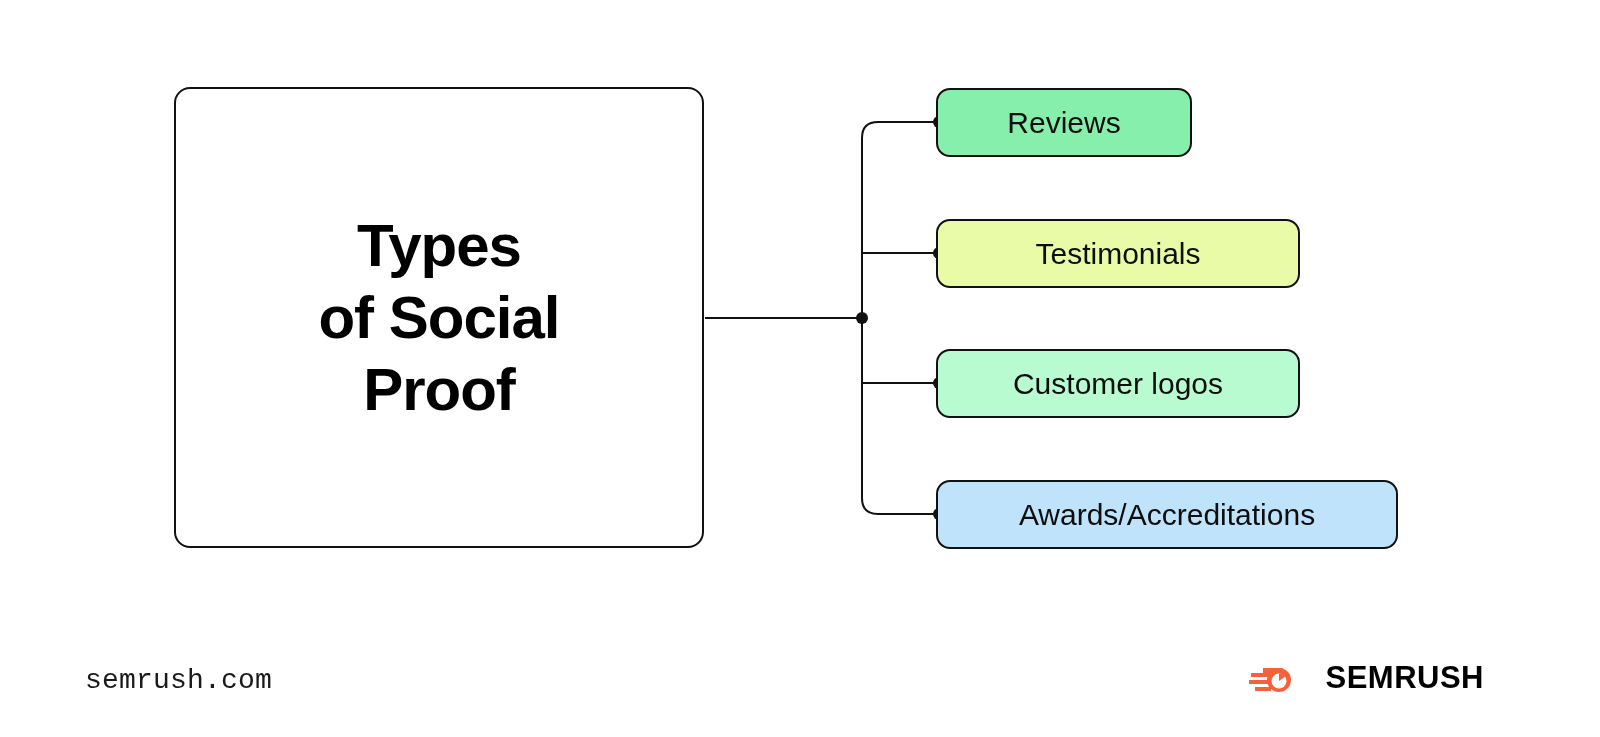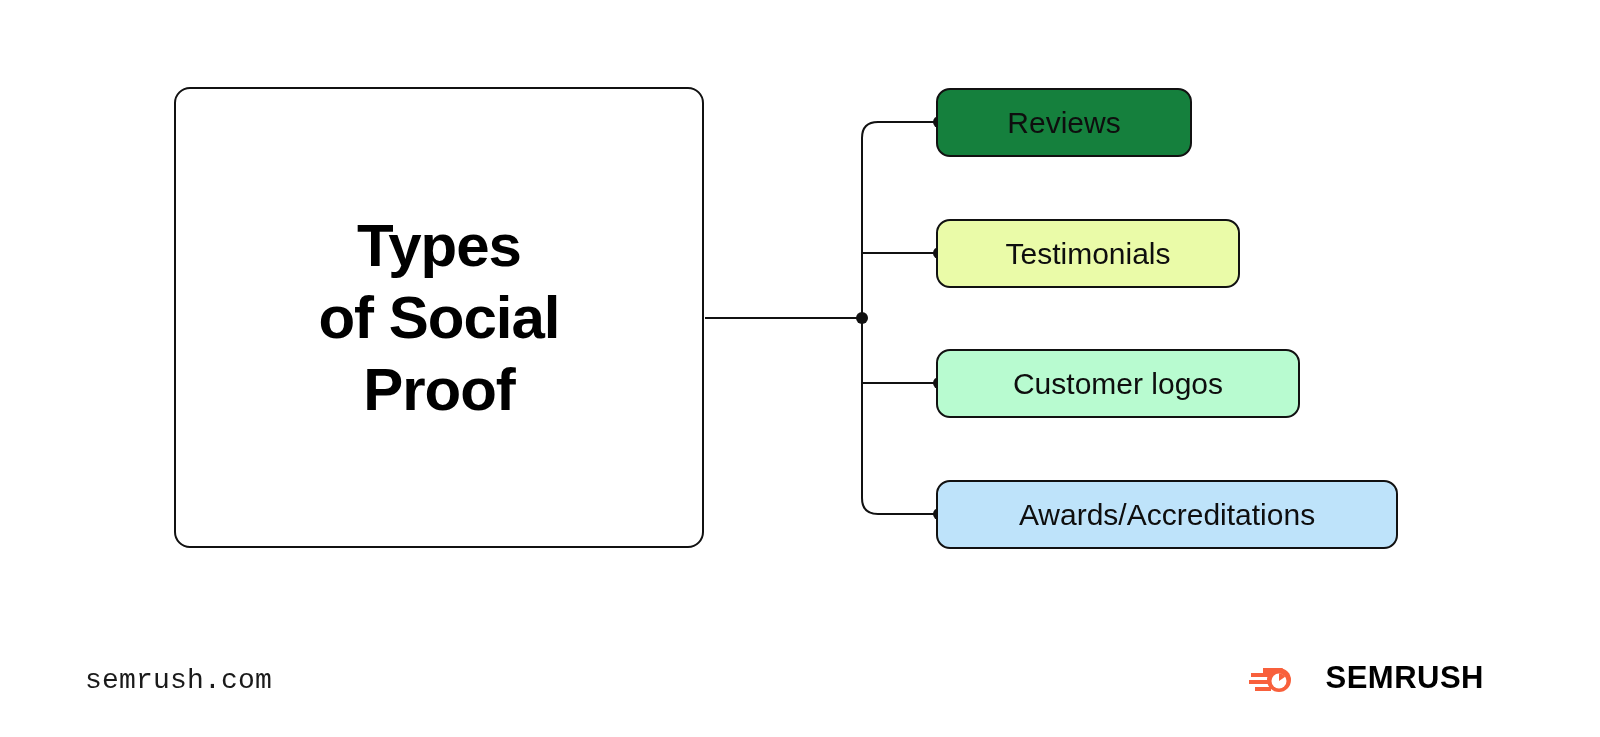--- a/index.html
+++ b/index.html
@@ -64,21 +64,21 @@
     justify-content: center;
   }
   .branch-label {
     font-size: 30px;
     font-weight: 400;
     color: #0e0e0e;
     text-align: center;
     white-space: nowrap;
   }
   .b-reviews      { left: 936px;  top: 88px;  width: 256px; height: 69px; }
-  .b-testimonials { left: 936px;  top: 219px; width: 304px; height: 69px; }
+  .b-testimonials { left: 936px;  top: 219px; width: 364px; height: 69px; }
   .b-logos        { left: 936px;  top: 349px; width: 364px; height: 69px; }
   .b-awards       { left: 936px;  top: 480px; width: 462px; height: 69px; }
 
   
   .footer-url {
     position: absolute;
     left: 85px;
     top: 665px;
     font-size: 28px;
     color: #1a1a1a;
@@ -121,21 +121,21 @@
     <path d="M 862 383 L 936 383" fill="none" stroke="#111111" stroke-width="2"></path>
 
     <circle cx="862" cy="318" r="6" fill="#111111"></circle>
 
     <circle cx="939" cy="122" r="6" fill="#111111"></circle>
     <circle cx="939" cy="253" r="6" fill="#111111"></circle>
     <circle cx="939" cy="383" r="6" fill="#111111"></circle>
     <circle cx="939" cy="514" r="6" fill="#111111"></circle>
   </svg>
 
-  <div class="branch-box b-reviews" style="background:#15803d">
+  <div class="branch-box b-reviews" style="background:#86efac">
     <span class="branch-label">Reviews</span>
   </div>
 
   <div class="branch-box b-testimonials" style="background:#EAFBA8">
     <span class="branch-label">Testimonials</span>
   </div>
 
   <div class="branch-box b-logos" style="background:#B8FBD0">
     <span class="branch-label">Customer logos</span>
   </div>

